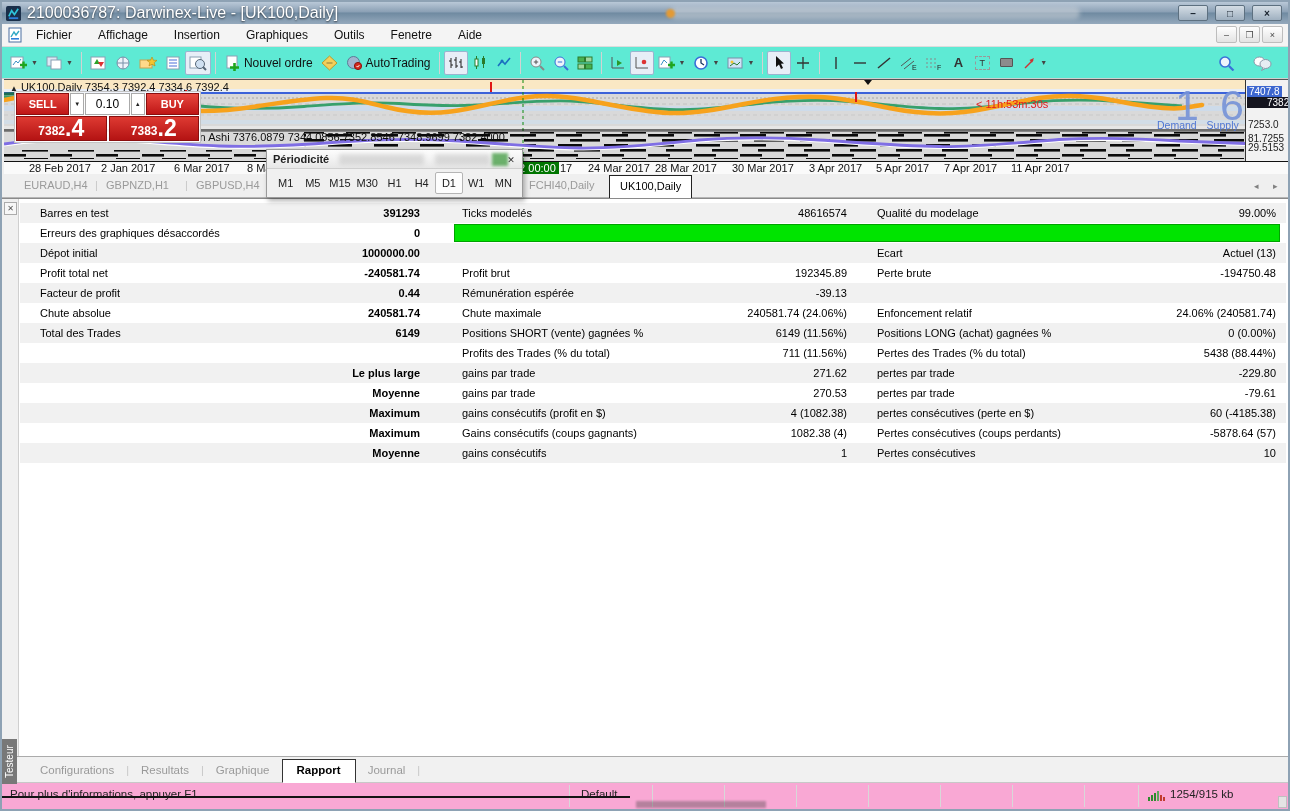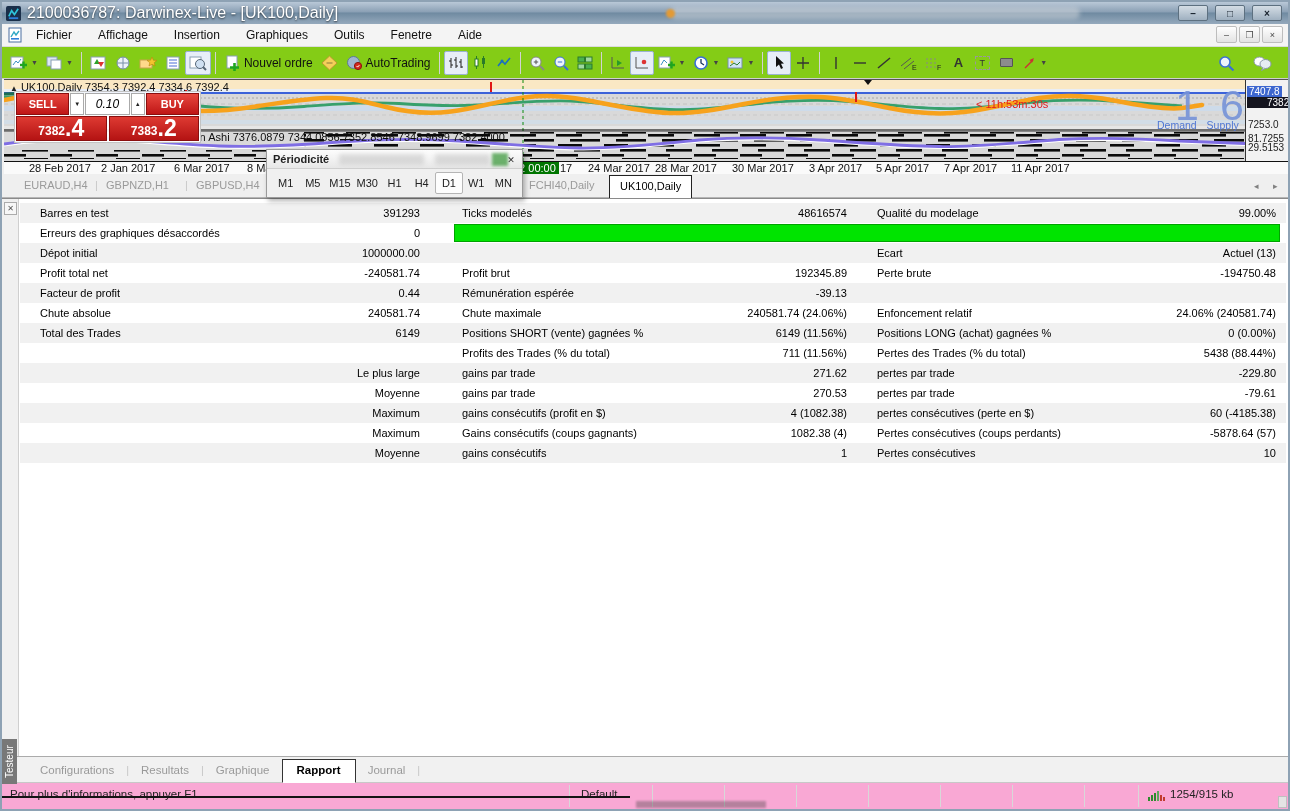--- a/index.html
+++ b/index.html
@@ -24,21 +24,21 @@
 
   
   .menubar{position:absolute;top:22px;left:0;right:0;height:23px;background:#f4f4f4;
     border-bottom:1px solid #dcdcdc;display:flex;align-items:center;padding-left:5px;}
   .menu-item{padding:3px 13px;font-size:12px;color:#111;}
   .child-btns{position:absolute;right:5px;top:2px;display:flex;gap:2px;}
   .child-btn{width:21px;height:17px;border:1px solid #bdbdbd;border-radius:2px;font-size:9px;color:#444;
     background:linear-gradient(#ffffff,#e3e3e3);display:flex;align-items:center;justify-content:center;}
 
   
-  .toolbar{position:absolute;top:45px;left:0;right:0;height:32px;background:#84cc16;
+  .toolbar{position:absolute;top:45px;left:0;right:0;height:32px;background:#5eead4;
     border-bottom:1px solid #cfcfcf;display:flex;align-items:center;padding-left:4px;}
   .tsep{width:1px;height:22px;background:#d2d2d2;margin:0 4px;flex:0 0 auto;}
   .tbtn{height:24px;min-width:24px;display:flex;align-items:center;justify-content:center;
     border:1px solid transparent;border-radius:2px;padding:0 3px;gap:3px;flex:0 0 auto;}
   .tbtn.pressed{background:#e7eef7;border-color:#9ab4d0;}
   .tbtn .lbl{font-size:12px;color:#111;white-space:nowrap;}
   .dd{font-size:7px;color:#444;}
   .glyph{font-size:13px;color:#333;line-height:1;}
   .t-label-box{width:15px;height:14px;border:1px dashed #999;font-size:9px;color:#333;
     display:flex;align-items:center;justify-content:center;}
@@ -65,21 +65,21 @@
   .tx.green{background:#007500;color:#fff;padding:0 3px;}
 
   
   .trade-panel{position:absolute;left:10px;top:11px;width:187px;z-index:5;background:rgba(255,255,255,.93);
     border:1px solid #c3c3c3;padding:1px;}
   .tp-row1{display:flex;height:22px;gap:1px;}
   .btn-red{background:linear-gradient(#e8473f,#bf1616);border:1px solid #8a0f0f;color:#fff;
     font-weight:bold;font-size:11px;display:flex;align-items:center;justify-content:center;}
   .tp-sell,.tp-buy{width:55px;}
   .tp-spin{width:14px;background:#fff;border:1px solid #aaa;display:flex;align-items:center;justify-content:center;font-size:6px;color:#222;}
-  .tp-vol{width:45px;border:1px solid #aaa;font-size:12px;text-align:center;font-family:inherit;color:#000;background:#fff;font-style:italic;}
+  .tp-vol{width:45px;border:1px solid #aaa;font-size:12px;text-align:center;font-family:inherit;color:#000;background:#fff;}
   .tp-row2{display:flex;height:25px;gap:2px;margin-top:1px;}
   .tp-price{flex:1;display:flex;align-items:flex-end;justify-content:center;
     background:linear-gradient(#de3a32,#b41313);border:1px solid #8a0f0f;color:#fff;padding-bottom:1px;}
   .tp-price .small{font-size:12px;font-weight:bold;line-height:1.15;}
   .tp-price .big{font-size:23px;font-weight:bold;line-height:.85;}
 
   
   .pdialog{position:absolute;left:264px;top:147px;width:257px;height:49px;background:#f0f0f0;
     border:1px solid #9a9a9a;box-shadow:2px 3px 5px rgba(0,0,0,.3);z-index:30;}
   .pd-title{height:19px;position:relative;display:flex;align-items:center;padding:0 6px;
@@ -104,21 +104,21 @@
 
   
   .report{position:absolute;top:196px;left:0;right:0;height:558px;background:#fff;border-top:1px solid #8a8a8a;}
   .left-strip{position:absolute;left:0;top:0;width:17px;height:100%;background:#f0f0f0;border-right:1px solid #cfcfcf;}
   .panel-close{position:absolute;left:2px;top:3px;width:13px;height:13px;border:1px solid #ababab;background:#f7f7f7;
     font-size:8px;color:#555;display:flex;align-items:center;justify-content:center;z-index:2;}
   .rrow{position:absolute;left:18px;right:2px;height:20px;}
   .rrow.shade{background:#f1f1f1;}
   .rc{position:absolute;top:0;font-size:11px;line-height:20px;color:#000;white-space:nowrap;}
   .rc1{left:20px;}
-  .rv1{left:150px;width:250px;text-align:right;}
+  .rv1{left:150px;width:250px;text-align:right;font-weight:bold;}
   .rc2{left:442px;}
   .rv2{left:500px;width:327px;text-align:right;}
   .rc3{left:857px;}
   .rv3{right:10px;width:330px;text-align:right;}
   .gbar{position:absolute;left:434px;right:6px;top:1px;bottom:1px;background:#00e400;border:1px solid #00a300;}
 
   
   .ttabs{position:absolute;top:754px;left:0;right:0;height:26px;background:#f1f1f1;border-top:1px solid #ababab;
     display:flex;align-items:flex-end;padding-left:26px;}
   .ttab{font-size:11.5px;color:#9a9a9a;padding:5px 12px 6px;white-space:nowrap;}

